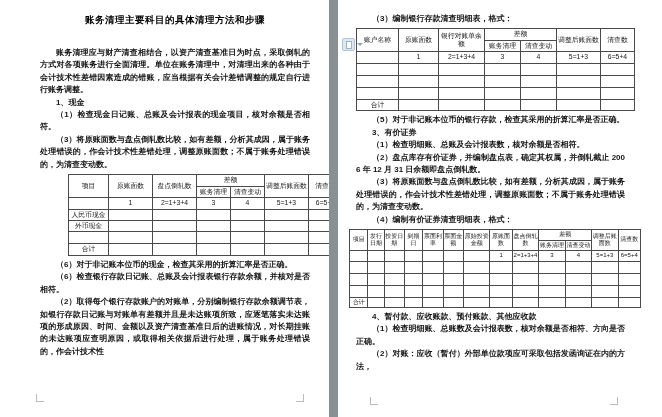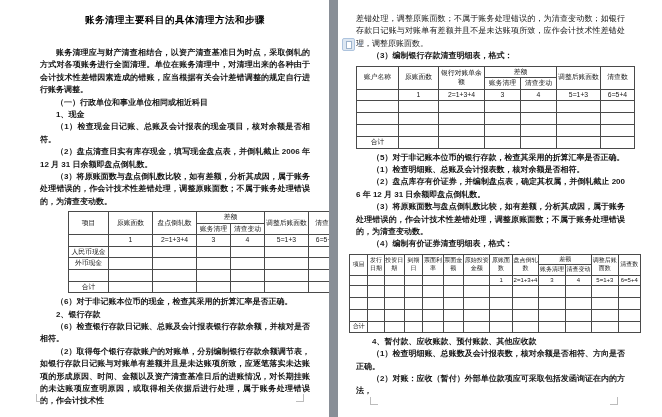--- a/index.html
+++ b/index.html
@@ -44,24 +44,22 @@
 </head>
 <body>
 
 <div class="canvas">
 
   <div class="page page-left">
     <div class="text-left">
       <div class="doc-title">账务清理主要科目的具体清理方法和步骤</div>
       <div>
           <p class="para indent">账务清理应与财产清查相结合，以资产清查基准日为时点，采取倒轧的方式对各项账务进行全面清理。单位在账务清理中，对清理出来的各种由于会计技术性差错因素造成的错账，应当根据有关会计差错调整的规定自行进行账务调整。</p>
-          <p class="para indent">（一）行政单位和事业单位相同或相近科目</p>
           <p class="para indent">1、现金</p>
           <p class="para indent">（1）检查现金日记账、总账及会计报表的现金项目，核对余额是否相符。</p>
-          <p class="para indent">（2）盘点清查日实有库存现金，填写现金盘点表，并倒轧截止 2006 年 12 月 31 日余额即盘点倒轧数。</p>
           <p class="para indent">（3）将原账面数与盘点倒轧数比较，如有差额，分析其成因，属于账务处理错误的，作会计技术性差错处理，调整原账面数；不属于账务处理错误的，为清查变动数。</p>
           <table class="doc-table t-cash">
             <colgroup>
               <col style="width: 40px;">
               <col style="width: 44px;">
               <col style="width: 44px;">
               <col style="width: 34px;">
               <col style="width: 34px;">
               <col style="width: 44px;">
               <col style="width: 34px;">
@@ -122,39 +120,37 @@
                 <td></td>
                 <td></td>
                 <td></td>
                 <td></td>
                 <td></td>
                 <td></td>
               </tr>
             </tbody>
           </table>
           <p class="para indent">（6）对于非记账本位币的现金，检查其采用的折算汇率是否正确。</p>
-          <p class="para indent">2、银行存款</p>
           <p class="para indent">（6）检查银行存款日记账、总账及会计报表银行存款余额，并核对是否相符。</p>
           <p class="para indent">（2）取得每个银行存款账户的对账单，分别编制银行存款余额调节表，如银行存款日记账与对账单有差额并且是未达账项所致，应逐笔落实未达账项的形成原因、时间、金额以及资产清查基准日后的进账情况，对长期挂账的未达账项应查明原因，或取得相关依据后进行处理，属于账务处理错误的，作会计技术性</p>
         </div>
     </div>
     <div class="corner bl" style="left:36px; bottom:15px;"></div>
     <div class="corner br" style="left:296px; bottom:15px;"></div>
   </div>
 
   <div class="page-gap"></div>
 
   <div class="page page-right">
     <div class="smart-tag">
       <div class="paste-icon"></div>
       <div class="tag-arrow"></div>
     </div>
     <div class="text-right">
       <div>
-          <p class="para">差错处理，调整原账面数；不属于账务处理错误的，为清查变动数；如银行存款日记账与对账单有差额并且不是未达账项所致，应作会计技术性差错处理，调整原账面数。</p>
           <p class="para indent">（3）编制银行存款清查明细表，格式：</p>
           <table class="doc-table t-bank">
             <colgroup>
               <col style="width: 42px;">
               <col style="width: 40px;">
               <col style="width: 46px;">
               <col style="width: 36px;">
               <col style="width: 36px;">
               <col style="width: 44px;">
               <col style="width: 34px;">
@@ -215,20 +211,21 @@
                 <td></td>
                 <td></td>
                 <td></td>
                 <td></td>
                 <td></td>
                 <td></td>
               </tr>
             </tbody>
           </table>
           <p class="para indent">（5）对于非记账本位币的银行存款，检查其采用的折算汇率是否正确。</p>
+          <p class="para indent">3、有价证券</p>
           <p class="para indent">（1）检查明细账、总账及会计报表数，核对余额是否相符。</p>
           <p class="para indent">（2）盘点库存有价证券，并编制盘点表，确定其权属，并倒轧截止 2006 年 12 月 31 日余额即盘点倒轧数。</p>
           <p class="para indent">（3）将原账面数与盘点倒轧数比较，如有差额，分析其成因，属于账务处理错误的，作会计技术性差错处理，调整原账面数；不属于账务处理错误的，为清查变动数。</p>
           <p class="para indent">（4）编制有价证券清查明细表，格式：</p>
           <table class="doc-table t-sec">
             <colgroup>
               <col style="width: 18px;">
               <col style="width: 16px;">
               <col style="width: 20px;">
               <col style="width: 18px;">

